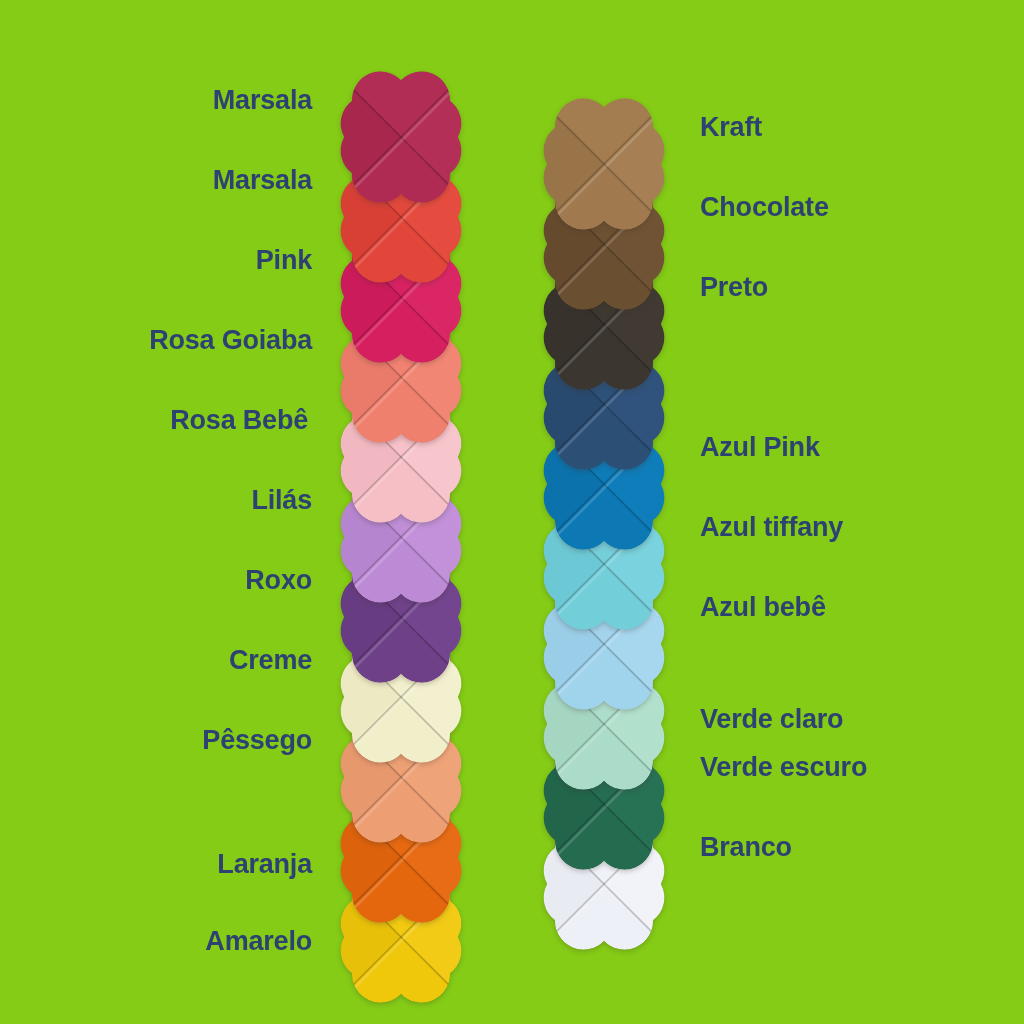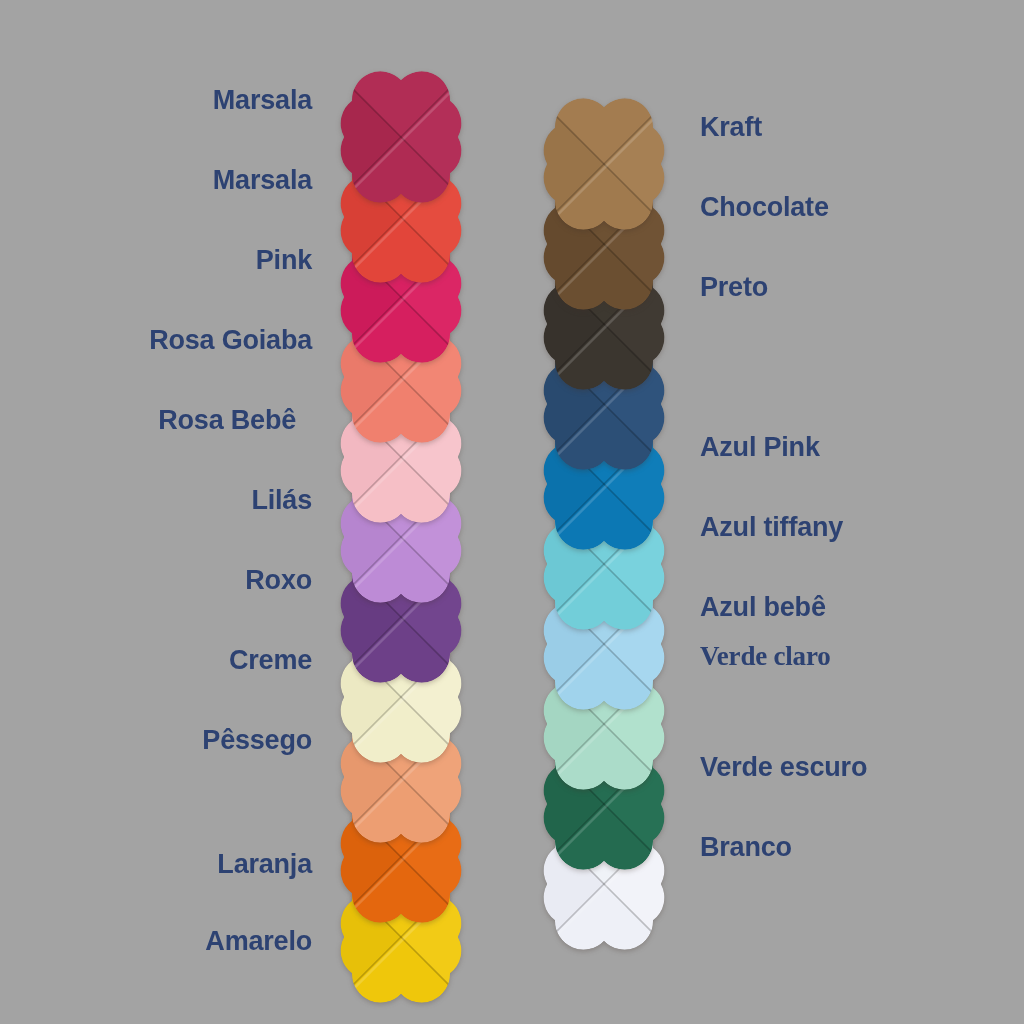--- a/index.html
+++ b/index.html
@@ -11,21 +11,21 @@
     height: 1024px;
     background: #ffffff;
     font-family: "Liberation Sans", sans-serif;
     overflow: hidden;
   }
 
   #palette-board {
     position: relative;
     width: 1024px;
     height: 1024px;
-    background: #a3a3a3;
+    background: #84cc16;
   }
 
   
   .swatch-label {
     position: absolute;
     font-family: "Liberation Sans", sans-serif;
     font-weight: bold;
     font-size: 27px;
     letter-spacing: -0.2px;
     color: #2d4272;
@@ -509,33 +509,33 @@
           </g>
         </svg>
       </div>
     </div>
 
   <div class="heart-column" id="left-labels">
       <div class="swatch-label left" style="left: 312px; top: 100px;">Marsala</div>
       <div class="swatch-label left" style="left: 312px; top: 180px;">Marsala</div>
       <div class="swatch-label left" style="left: 312px; top: 260px;">Pink</div>
       <div class="swatch-label left" style="left: 312px; top: 340px;">Rosa Goiaba</div>
-      <div class="swatch-label left" style="left: 296px; top: 420px; text-align: right;">Rosa Bebê</div>
+      <div class="swatch-label left" style="left: 308px; top: 420px; text-align: right;">Rosa Bebê</div>
       <div class="swatch-label left" style="left: 312px; top: 500px;">Lilás</div>
       <div class="swatch-label left" style="left: 312px; top: 580px;">Roxo</div>
       <div class="swatch-label left" style="left: 312px; top: 660px;">Creme</div>
       <div class="swatch-label left" style="left: 312px; top: 740px;">Pêssego</div>
       <div class="swatch-label left" style="left: 312px; top: 820px; margin-top: 44px;">Laranja</div>
       <div class="swatch-label left" style="left: 312px; top: 924px; margin-top: 17px;">Amarelo</div>
     </div>
   <div class="heart-column" id="right-labels">
       <div class="swatch-label right" style="left: 700px; top: 127px;">Kraft</div>
       <div class="swatch-label right" style="left: 700px; top: 207px;">Chocolate</div>
       <div class="swatch-label right" style="left: 700px; top: 287px;">Preto</div>
       <div class="swatch-label right" style="left: 700px; top: 447px;">Azul Pink</div>
       <div class="swatch-label right" style="left: 700px; top: 527px;">Azul tiffany</div>
       <div class="swatch-label right" style="left: 700px; top: 607px;">Azul bebê</div>
-      <div class="swatch-label right" style="left: 700px; top: 656px; font-family: Liberation Serif, serif;">Verde claro</div>
+      <div class="swatch-label right" style="left: 700px; top: 719px;">Verde claro</div>
       <div class="swatch-label right" style="left: 700px; top: 767px;">Verde escuro</div>
       <div class="swatch-label right" style="left: 700px; top: 847px;">Branco</div>
     </div>
 
 </div>
 
 </body></html>

